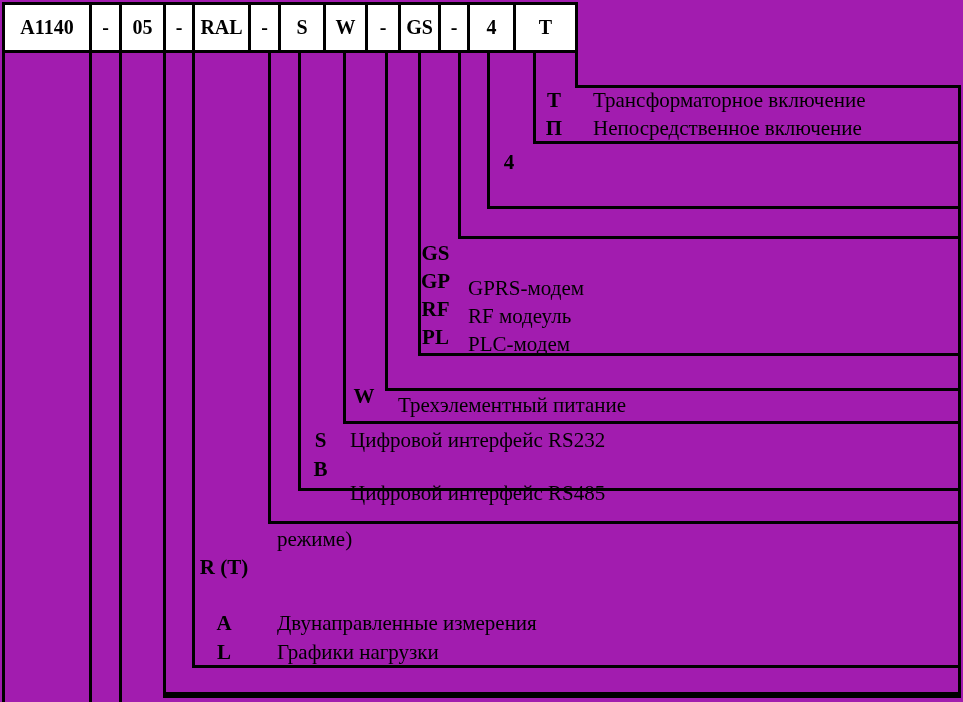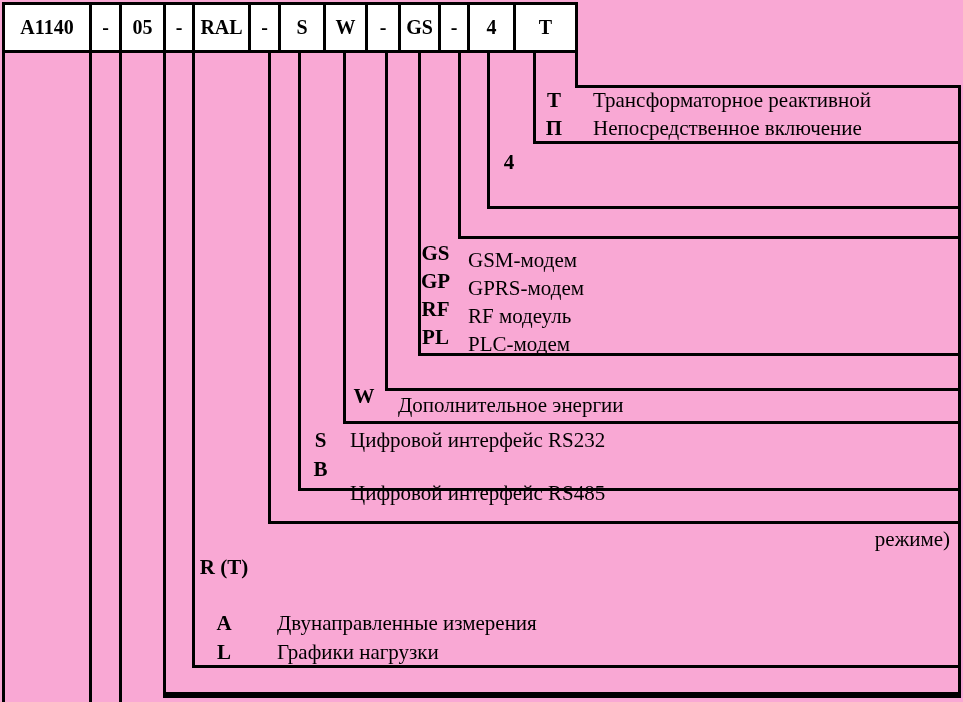--- a/index.html
+++ b/index.html
@@ -1,17 +1,17 @@
 <!DOCTYPE html>
 <html><head>
 <meta charset="utf-8">
 <style>
   html,body { margin:0; padding:0; background:#fff; }
   .canvas {
-    position:relative; width:963px; height:702px; background:#f9a8d4;
+    position:relative; width:963px; height:702px; background:#a21caf;
     font-family:"Liberation Serif", serif; color:#000; overflow:hidden;
   }
   
   .code-table {
     position:absolute; left:2px; top:2px; width:576px; height:51px;
     border:3px solid #000; box-sizing:border-box; display:flex; background:#fff;
   }
   .cell {
     border-right:3px solid #000; box-sizing:border-box;
     display:flex; align-items:center; justify-content:center;
@@ -29,21 +29,21 @@
   .key {
     position:absolute; font-weight:bold; font-size:21px; line-height:28px;
     text-align:center; white-space:nowrap;
   }
   .desc {
     position:absolute; font-size:21px; line-height:28px; white-space:nowrap;
   }
   .desc.wrap { white-space:normal; }
   .par { position:absolute; font-size:21px; line-height:28px; }
   .par .jline { text-align:justify; text-align-last:justify; }
-  .par .lline { text-align:right; }
+  .par .lline { text-align:left; }
 </style>
 </head>
 <body>
 
 <div class="canvas">
 
   <div class="code-table">
     <div class="cell" style="width:87px">A1140</div>
     <div class="cell" style="width:30px">-</div>
     <div class="cell" style="width:44px">05</div>
@@ -71,37 +71,36 @@
   <div class="bracket" style="left:192px; top:50px; width:769px; height:618px"></div>
   <div class="bracket" style="left:163px; top:50px; width:798px; height:648px; border-bottom-width:6px"></div>
 
   <div class="vline" style="left:2px;   top:50px; height:652px"></div>
   <div class="vline" style="left:89px;  top:50px; height:652px"></div>
   <div class="vline" style="left:119px; top:50px; height:652px"></div>
 
   <div class="hedge" style="left:958px; top:85px; height:613px"></div>
 
   <div class="key" style="left:533px; top:86px;  width:42px">T</div>
-  <div class="desc" style="left:593px; top:86px">Трансформаторное реактивной</div>
+  <div class="desc" style="left:593px; top:86px">Трансформаторное включение</div>
   <div class="key" style="left:533px; top:114px; width:42px">П</div>
   <div class="desc" style="left:593px; top:114px">Непосредственное включение</div>
 
   <div class="key" style="left:487px; top:148px; width:44px">4</div>
 
   <div class="key" style="left:413px; top:239px; width:45px">GS</div>
-  <div class="desc" style="left:468px; top:246px">GSM-модем</div>
   <div class="key" style="left:413px; top:267px; width:45px">GP</div>
   <div class="desc" style="left:468px; top:274px">GPRS-модем</div>
   <div class="key" style="left:413px; top:295px; width:45px">RF</div>
   <div class="desc" style="left:468px; top:302px">RF модеуль</div>
   <div class="key" style="left:413px; top:323px; width:45px">PL</div>
   <div class="desc" style="left:468px; top:330px">PLC-модем</div>
 
   <div class="key" style="left:345px; top:382px; width:38px">W</div>
-  <div class="desc" style="left:398px; top:391px">Дополнительное энергии</div>
+  <div class="desc" style="left:398px; top:391px">Трехэлементный питание</div>
 
   <div class="key" style="left:298px; top:426px; width:45px">S</div>
   <div class="desc" style="left:350px; top:426px">Цифровой интерфейс RS232</div>
   <div class="key" style="left:298px; top:455px; width:45px">B</div>
   <div class="desc" style="left:350px; top:479px">Цифровой интерфейс RS485</div>
 
   <div class="key" style="left:194px; top:553px; width:60px">R (T)</div>
   <div class="par" style="left:277px; top:525px; width:673px">
     <div class="lline">режиме)</div>
   </div>

